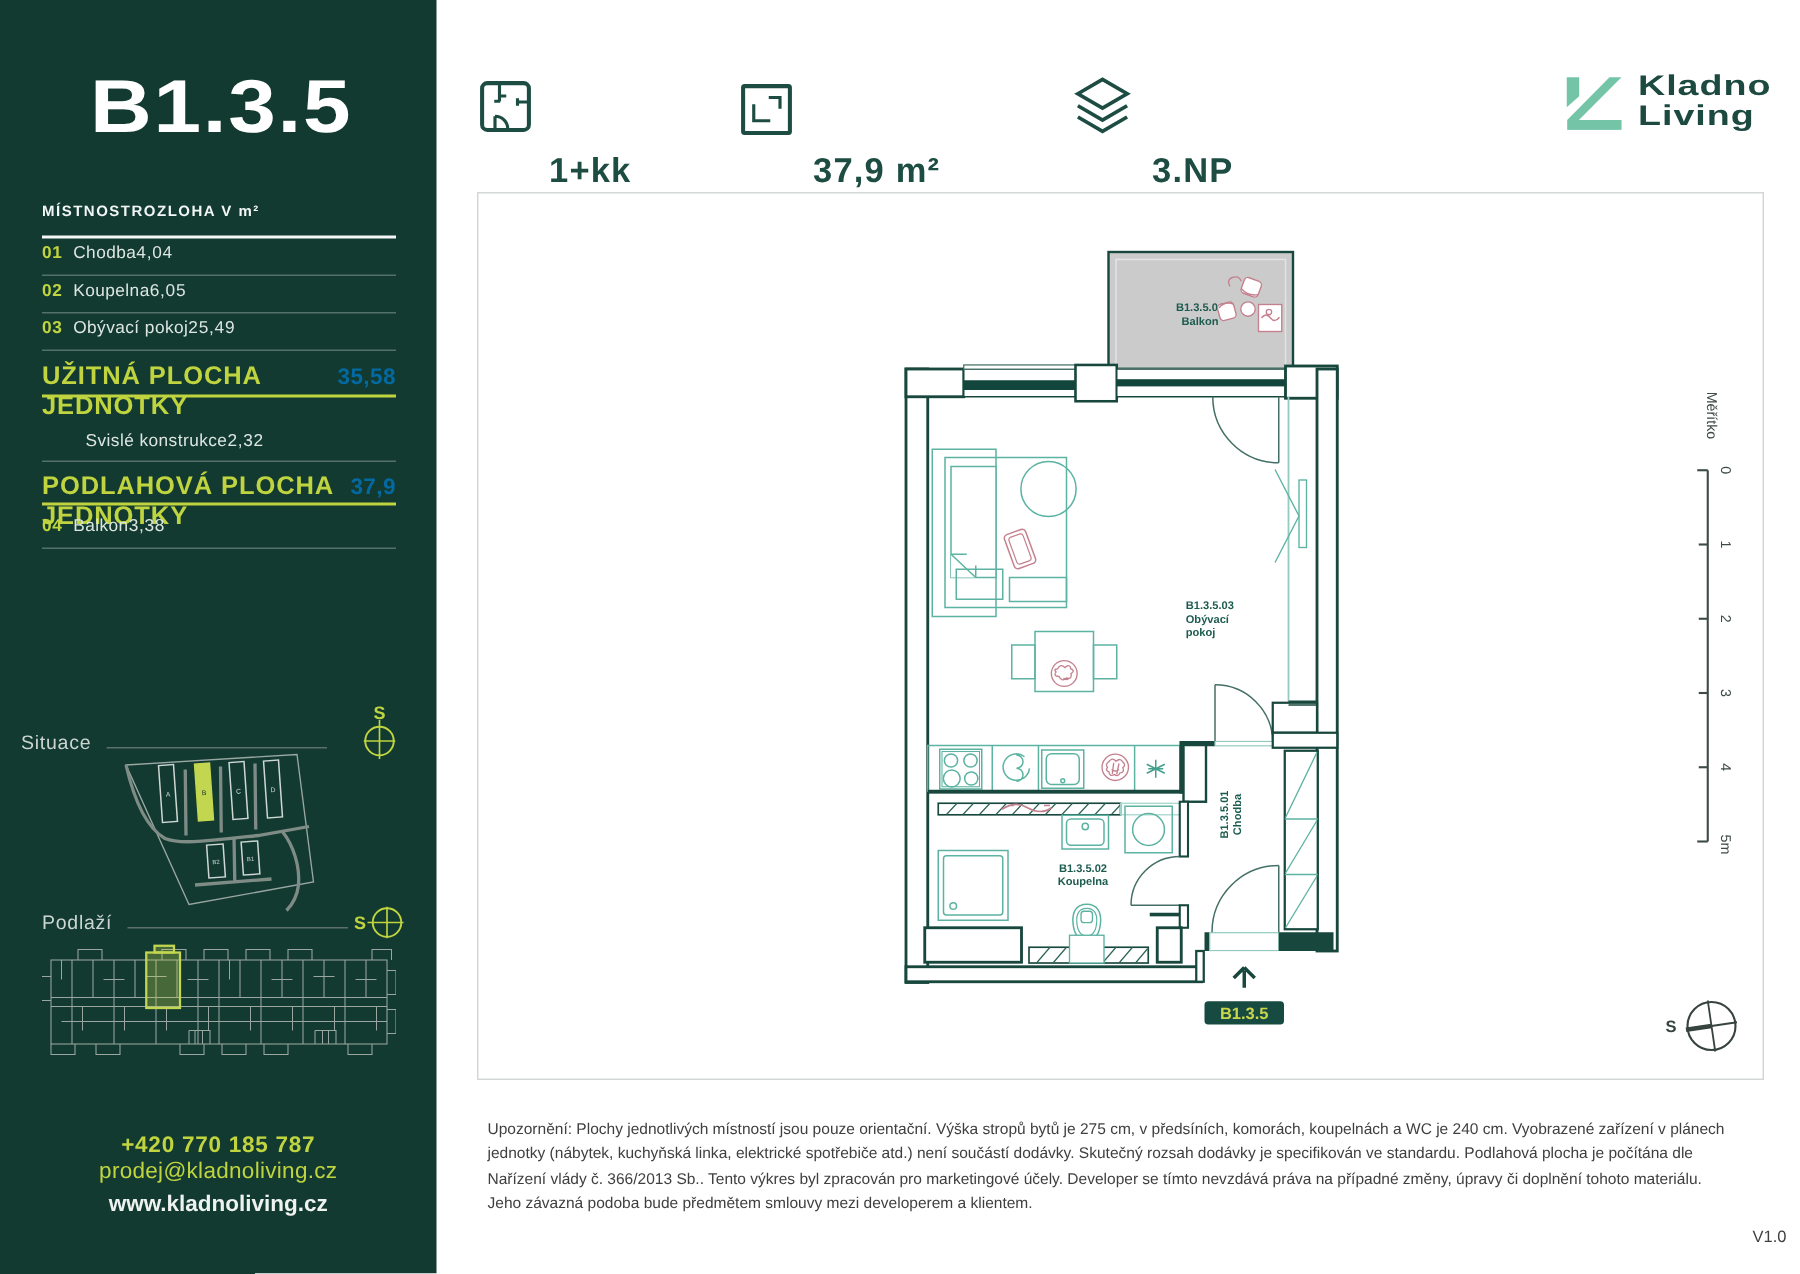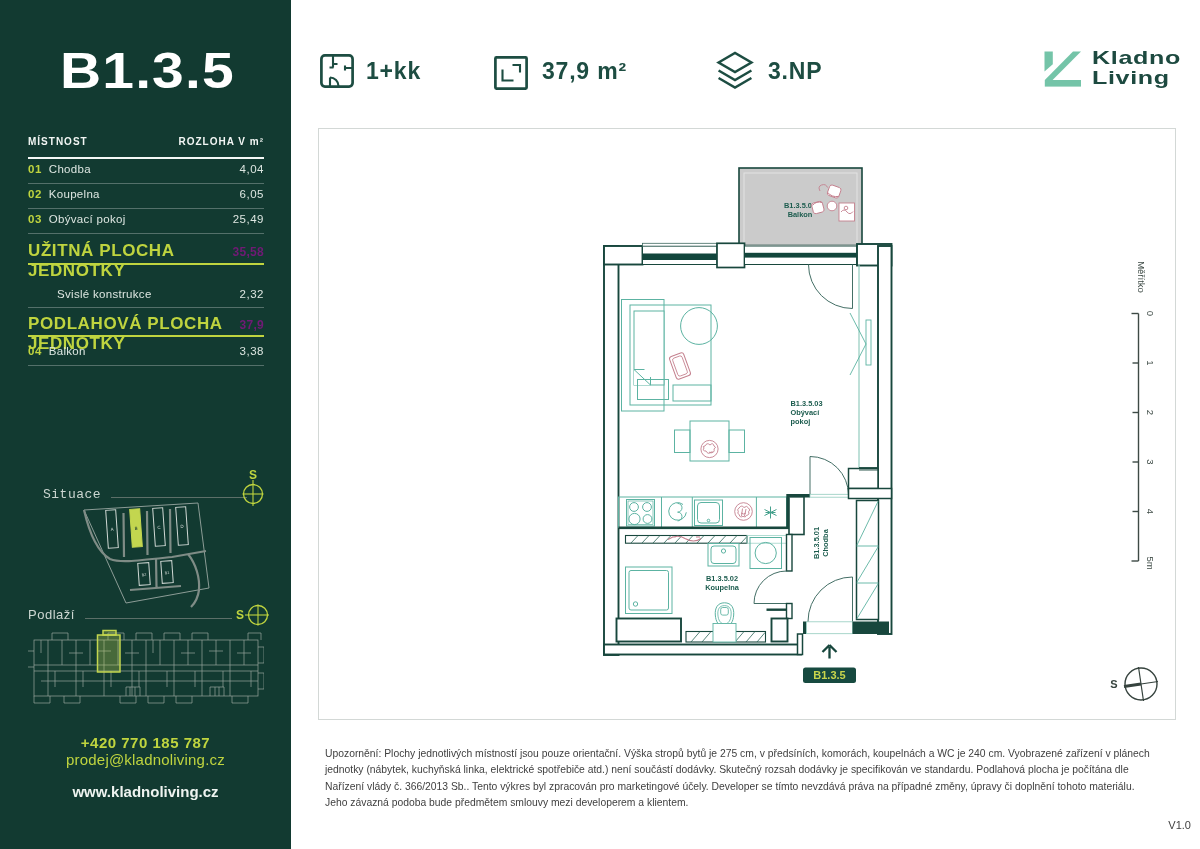--- a/index.html
+++ b/index.html
@@ -2,39 +2,39 @@
 <html><head>
 <meta charset="utf-8">
 <style>
   html,body{margin:0;padding:0;}
   body{width:1200px;height:849px;background:#ffffff;font-family:"Liberation Sans",sans-serif;position:relative;overflow:hidden;}
   .abs{position:absolute;}
   
   #sidebar{left:0;top:0;width:291px;height:849px;background:#123a31;color:#e6ece9;}
   #title{left:60px;top:42px;font-size:50px;font-weight:700;color:#ffffff;letter-spacing:1px;transform:scaleX(1.14);transform-origin:left top;}
   .tbl{left:28px;width:236px;}
-  .trow{display:flex;justify-content:space-between;align-items:baseline;box-sizing:border-box;}
+  .trow{display:flex;align-items:baseline;box-sizing:border-box;}
   .lime{color:#bfd43f;}
   .sep{height:0;border-top:1px solid rgba(255,255,255,0.28);}
   .sepw{height:0;border-top:2px solid #f4f7f5;}
   .sepl{height:0;border-top:2.5px solid #bfd43f;}
   .rlab{font-size:11.5px;color:#dde6e1;letter-spacing:0.3px;}
   .rnum{font-size:11.5px;font-weight:700;letter-spacing:0.5px;}
   .rval{font-size:11.5px;color:#dde6e1;letter-spacing:0.5px;}
   .sum{font-size:17px;font-weight:700;letter-spacing:0.6px;}
-  .sumv{font-size:12px;font-weight:700;color:#701a75;letter-spacing:0.3px;}
+  .sumv{font-size:15px;font-weight:700;color:#0369a1;letter-spacing:0.3px;}
   .seclab{font-size:13px;color:#ccd6d1;letter-spacing:0.5px;}
   .secline{flex:1;height:0;border-top:1px solid #5c6f68;margin-left:10px;}
-  #contact{left:0;top:730px;width:291px;text-align:center;}
+  #contact{left:0;top:751px;width:291px;text-align:center;}
   #contact .ph{font-size:15px;font-weight:700;color:#bfd43f;letter-spacing:0.5px;margin-top:3.5px;}
   #contact .em{font-size:15px;font-weight:400;color:#bfd43f;margin-top:0px;letter-spacing:0.2px;}
-  #contact .www{font-size:15px;font-weight:700;color:#eef3f0;margin-top:15px;letter-spacing:0px;}
+  #contact .www{font-size:15px;font-weight:700;color:#eef3f0;margin-top:5px;letter-spacing:0px;}
   
   .tb-ic{color:#1d4d42;}
-  .tb-txt{font-size:23px;font-weight:700;color:#1d4d42;letter-spacing:0.8px;}
+  .tb-txt{font-size:23px;font-weight:700;color:#1d4d42;letter-spacing:0.8px;margin-top:42px;}
   
   #disc{left:325px;top:746px;font-size:10.35px;line-height:16.4px;color:#3f3f3f;white-space:nowrap;}
   #ver{left:1133px;top:819px;width:58px;text-align:right;font-size:11px;color:#3f3f3f;}
 </style>
 </head>
 <body>
 
 <div id="sidebar" class="abs"></div>
 
 <div id="title" class="abs">B1.3.5</div>
@@ -77,21 +77,21 @@
       <span class="sumv">37,9</span>
   </div>
   <div class="sepl"></div>
   <div class="trow" style="height:28px;padding-top:8px;">
     <span class="rlab"><span class="rnum lime">04</span>&nbsp;&nbsp;Balkon</span>
       <span class="rval">3,38</span>
   </div>
   <div class="sep"></div>
 </div>
 
-<div class="abs trow" style="left:43px;top:487px;width:204px;font-family:Liberation Mono, monospace;">
+<div class="abs trow" style="left:14px;top:487px;width:204px;">
   <span class="seclab">Situace</span>
     <div class="secline"></div>
 </div>
 
 <svg class="abs" style="left:240px;top:466px;" width="30" height="42" viewBox="0 0 30 42">
   <text x="13" y="13" fill="#bfd43f" font-size="12" font-weight="700" text-anchor="middle">S</text>
   <circle cx="13" cy="28" r="9.5" fill="none" stroke="#bfd43f" stroke-width="1.3"></circle>
   <line x1="13" y1="14" x2="13" y2="40" stroke="#bfd43f" stroke-width="1.1"></line>
   <line x1="2.5" y1="28" x2="23.5" y2="28" stroke="#bfd43f" stroke-width="1.1"></line>
 </svg>

